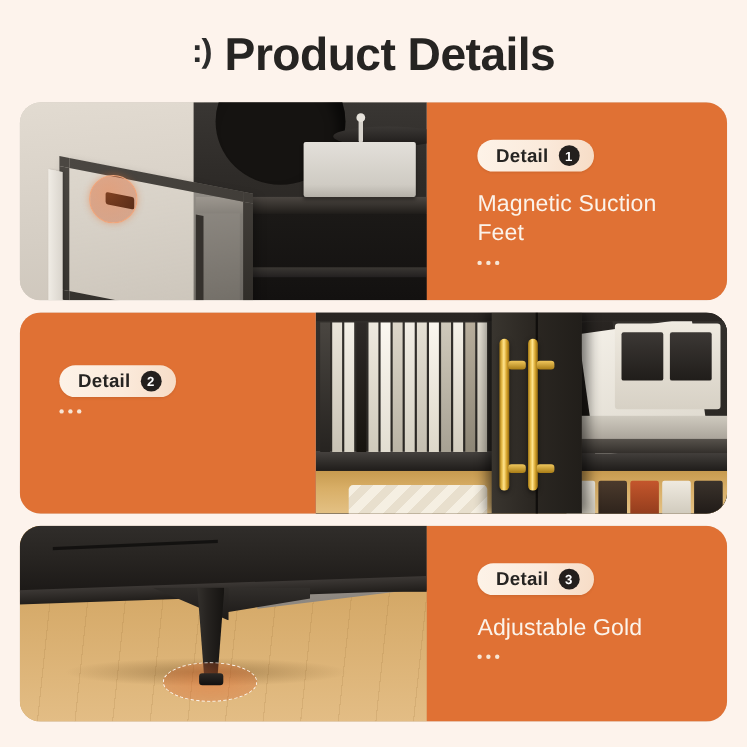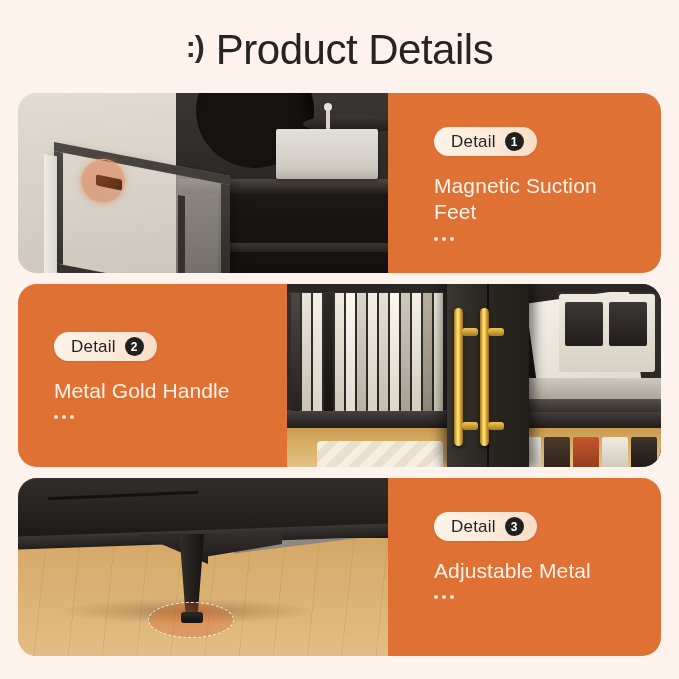--- a/index.html
+++ b/index.html
@@ -28,21 +28,21 @@
   .header-emoji {
     font-size: 30px;
     font-weight: 700;
     color: #2b2b2b;
     letter-spacing: -1px;
     line-height: 1;
     transform: translateY(-3px);
   }
   .header-title {
     font-size: 42px;
-    font-weight: 400;
+    font-weight: 700;
     color: #262422;
     letter-spacing: -0.5px;
     line-height: 1;
   }
 
   
   .rows {
     position: relative;
     padding: 0 18px;
   }
@@ -74,21 +74,21 @@
     align-items: center;
     gap: 9px;
     background: linear-gradient(100deg, #fdf3e8 0%, #fbeadb 55%, #f6dcc6 100%);
     border-radius: 40px;
     padding: 5px 13px 5px 17px;
     box-shadow: 0 1px 2px rgba(120,60,20,.18);
   }
   .badge-label {
     font-size: 17px;
     color: #262422;
-    font-weight: 400;
+    font-weight: 700;
     letter-spacing: .2px;
     line-height: 1;
   }
   .badge-num {
     width: 19px; height: 19px;
     border-radius: 50%;
     background: #231f1d;
     color: #ffffff;
     font-size: 12px;
     font-weight: 700;
@@ -413,21 +413,20 @@
     </div>
   </div>
 
   <div class="row row-2">
 
     <div class="caption">
       <div class="badge">
         <span class="badge-label">Detail</span>
         <span class="badge-num">2</span>
       </div>
-      <div class="caption-title">Metal Gold Handle</div>
       <div class="dots">
         <span></span>
         <span></span>
         <span></span>
 
       </div>
     </div>
 
     <div class="photo ph2">
       <div class="bg"></div>
@@ -495,21 +494,21 @@
       <div class="leg"></div>
       <div class="hl-ellipse"></div>
       <div class="pad"></div>
     </div>
 
     <div class="caption">
       <div class="badge">
         <span class="badge-label">Detail</span>
         <span class="badge-num">3</span>
       </div>
-      <div class="caption-title">Adjustable Metal</div>
+      <div class="caption-title">Adjustable Gold</div>
       <div class="dots">
         <span></span>
         <span></span>
         <span></span>
 
       </div>
     </div>
   </div>
 
 </div>

